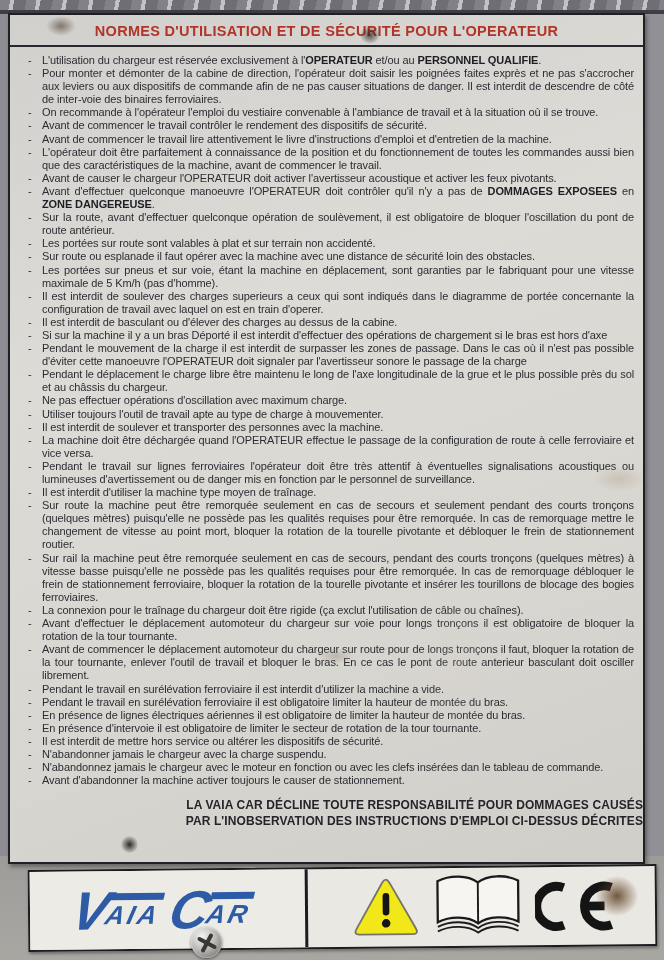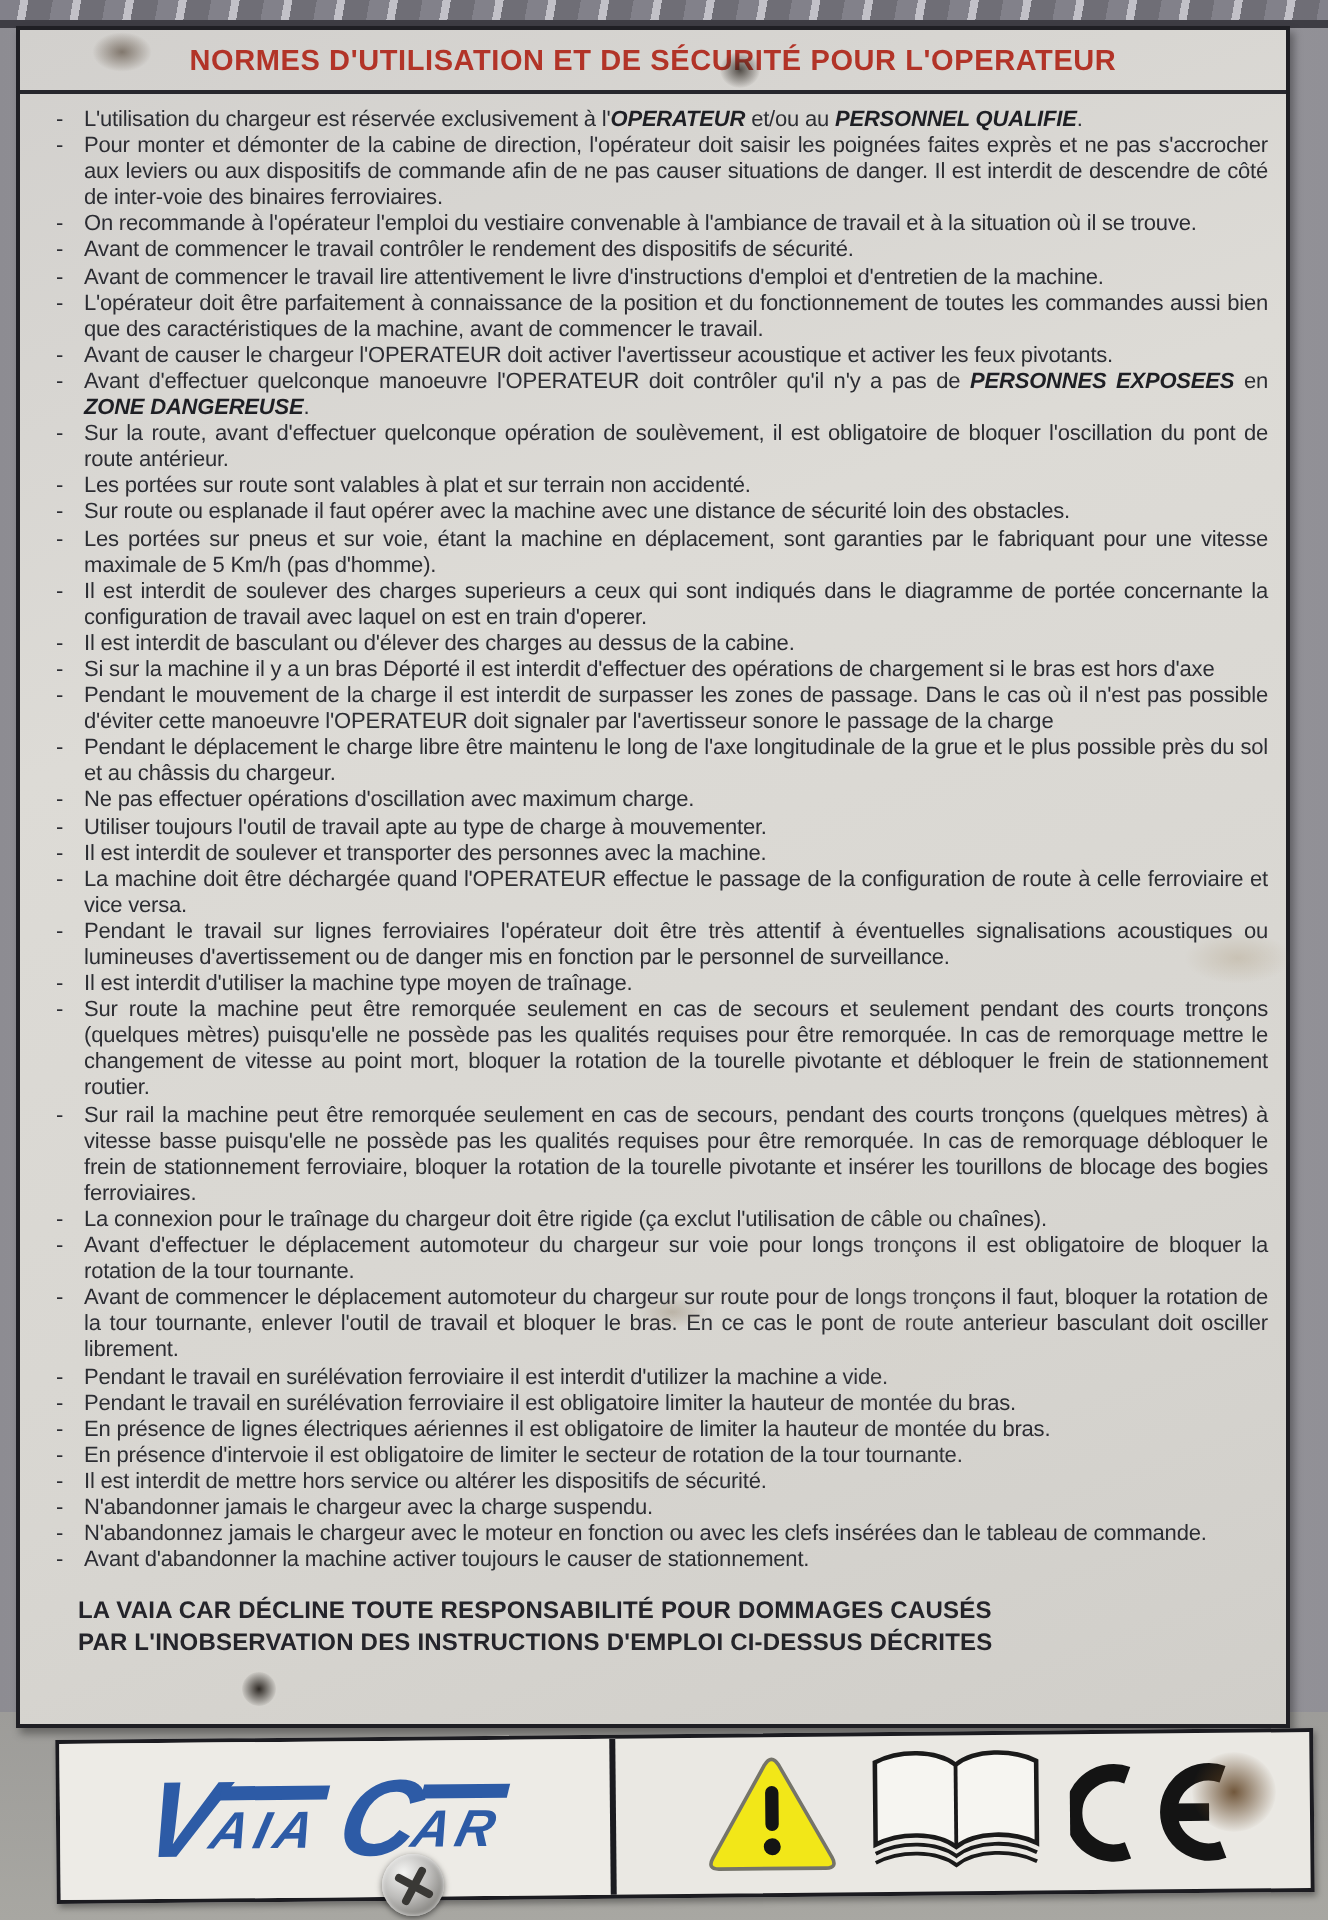--- a/index.html
+++ b/index.html
@@ -30,23 +30,23 @@
     color:#b23428;font-weight:bold;font-size:14.5px;letter-spacing:.3px;
     border-bottom:2px solid #27272d;
   }
   .rules{padding:7px 9px 0 11px;}
   .rule{
     position:relative;padding-left:21px;
     font-size:11px;line-height:13.1px;letter-spacing:-.1px;
     color:#2c2d33;text-align:justify;
   }
   .rule::before{content:"-";position:absolute;left:7px;top:0;}
-  .rule b{color:#1e1f24;font-style:italic;}
+  .rule b{color:#1e1f24;}
   .disclaimer{
-    margin-top:10px;text-align:left;font-weight:bold;
+    margin-top:10px;text-align:right;font-weight:bold;
     font-size:12px;line-height:16px;color:#24242a;letter-spacing:.1px;padding-left:29px;
   }
   
   .strip{
     position:absolute;left:28px;top:867px;width:629px;height:82px;box-sizing:border-box;
     background:#eae8e3;border:2px solid #1b1b20;transform:rotate(-.55deg);
     display:flex;box-shadow:1px 2px 3px rgba(0,0,0,.35);
   }
   .logo-box{
     width:278px;border-right:3px solid #1b1b20;box-sizing:border-box;
@@ -88,21 +88,21 @@
 <div class="plate">
   <div class="plate-title">NORMES D'UTILISATION ET DE SÉCURITÉ POUR L'OPERATEUR</div>
   <div class="rules" id="rules-list">
       <div class="rule"><span>L'utilisation du chargeur est réservée exclusivement à l'<b>OPERATEUR</b> et/ou au <b>PERSONNEL QUALIFIE</b>.</span></div>
       <div class="rule"><span>Pour monter et démonter de la cabine de direction, l'opérateur doit saisir les poignées faites exprès et ne pas s'accrocher aux leviers ou aux dispositifs de commande afin de ne pas causer situations de danger. Il est interdit de descendre de côté de inter-voie des binaires ferroviaires.</span></div>
       <div class="rule"><span>On recommande à l'opérateur l'emploi du vestiaire convenable à l'ambiance de travail et à la situation où il se trouve.</span></div>
       <div class="rule"><span>Avant de commencer le travail contrôler le rendement des dispositifs de sécurité.</span></div>
       <div class="rule"><span>Avant de commencer le travail lire attentivement le livre d'instructions d'emploi et d'entretien de la machine.</span></div>
       <div class="rule"><span>L'opérateur doit être parfaitement à connaissance de la position et du fonctionnement de toutes les commandes aussi bien que des caractéristiques de la machine, avant de commencer le travail.</span></div>
       <div class="rule"><span>Avant de causer le chargeur l'OPERATEUR doit activer l'avertisseur acoustique et activer les feux pivotants.</span></div>
-      <div class="rule"><span>Avant d'effectuer quelconque manoeuvre l'OPERATEUR doit contrôler qu'il n'y a pas de <b>PERSONNES EXPOSEES</b> en <b>ZONE DANGEREUSE</b>.</span></div>
+      <div class="rule"><span>Avant d'effectuer quelconque manoeuvre l'OPERATEUR doit contrôler qu'il n'y a pas de <b>DOMMAGES EXPOSEES</b> en <b>ZONE DANGEREUSE</b>.</span></div>
       <div class="rule"><span>Sur la route, avant d'effectuer quelconque opération de soulèvement, il est obligatoire de bloquer l'oscillation du pont de route antérieur.</span></div>
       <div class="rule"><span>Les portées sur route sont valables à plat et sur terrain non accidenté.</span></div>
       <div class="rule"><span>Sur route ou esplanade il faut opérer avec la machine avec une distance de sécurité loin des obstacles.</span></div>
       <div class="rule"><span>Les portées sur pneus et sur voie, étant la machine en déplacement, sont garanties par le fabriquant pour une vitesse maximale de 5 Km/h (pas d'homme).</span></div>
       <div class="rule"><span>Il est interdit de soulever des charges superieurs a ceux qui sont indiqués dans le diagramme de portée concernante la configuration de travail avec laquel on est en train d'operer.</span></div>
       <div class="rule"><span>Il est interdit de basculant ou d'élever des charges au dessus de la cabine.</span></div>
       <div class="rule"><span>Si sur la machine il y a un bras Déporté il est interdit d'effectuer des opérations de chargement si le bras est hors d'axe</span></div>
       <div class="rule"><span>Pendant le mouvement de la charge il est interdit de surpasser les zones de passage. Dans le cas où il n'est pas possible d'éviter cette manoeuvre l'OPERATEUR doit signaler par l'avertisseur sonore le passage de la charge</span></div>
       <div class="rule"><span>Pendant le déplacement le charge libre être maintenu le long de l'axe longitudinale de la grue et le plus possible près du sol et au châssis du chargeur.</span></div>
       <div class="rule"><span>Ne pas effectuer opérations d'oscillation avec maximum charge.</span></div>

